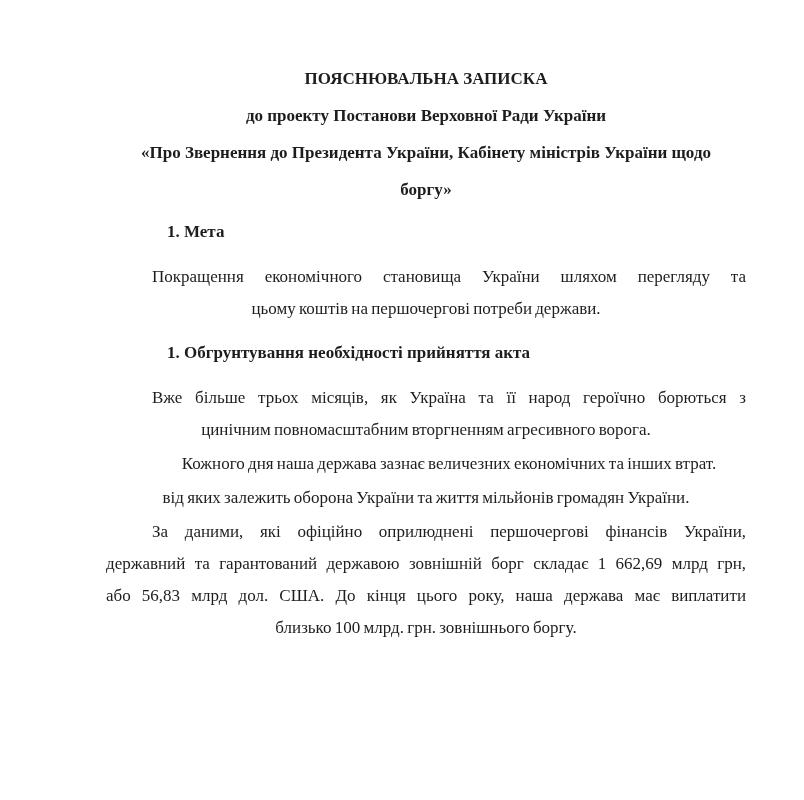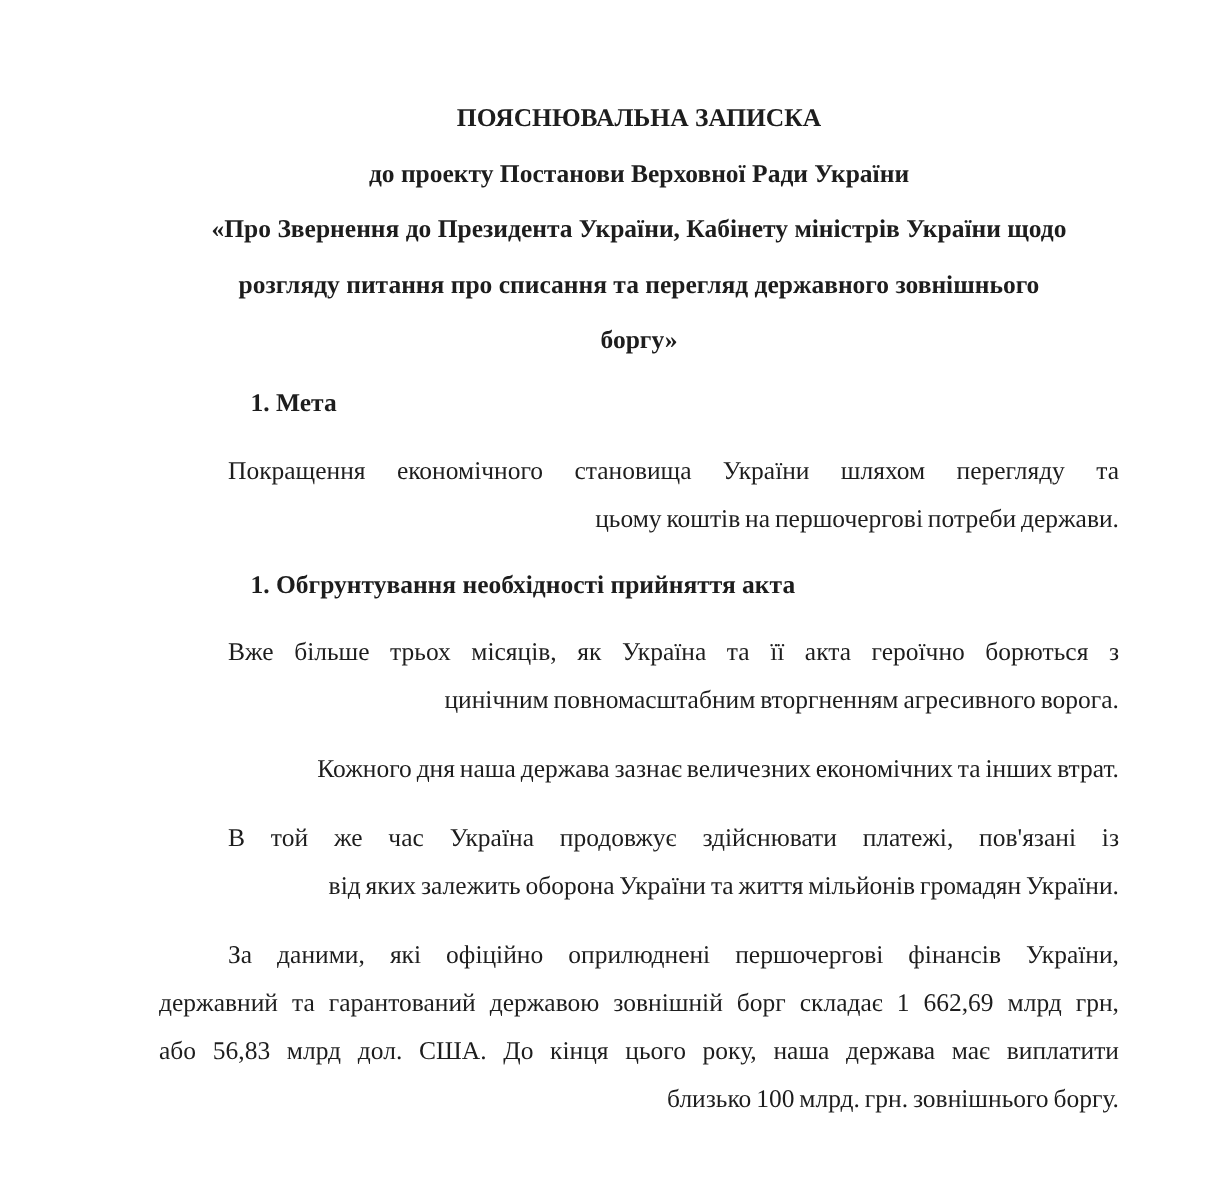--- a/index.html
+++ b/index.html
@@ -44,72 +44,70 @@
   .sec-heading.first {
     margin-top: 8px;
     margin-bottom: 13px;
   }
   .sec-heading.second {
     margin-top: 12px;
     margin-bottom: 13px;
   }
   
   .para { margin: 0; }
-  .para + .para { margin-top: 14px; }
+  .para + .para { margin-top: 2px; }
   .line {
     height: 32px;
     line-height: 32px;
     overflow: hidden;
-    text-align: right;
+    text-align: center;
     word-spacing: -1px;
   }
   .line.j { text-align: justify; }
   .line.j::after {
     content: "";
     display: inline-block;
     width: 100%;
     height: 0;
   }
   .line.ind { text-indent: 46px; }
 </style>
 </head>
 <body>
 
 <div class="page">
 
   <header class="doc-title">
     <div class="t-line">ПОЯСНЮВАЛЬНА ЗАПИСКА</div>
     <div class="t-line">до проекту Постанови Верховної Ради України</div>
     <div class="t-line">«Про Звернення до Президента України, Кабінету міністрів України щодо</div>
-    <div class="t-line">розгляду питання про списання та перегляд державного зовнішнього</div>
     <div class="t-line">боргу»</div>
   </header>
 
   <section>
     <h2 class="sec-heading first">1. Мета</h2>
     <div class="para">
       <div class="line ind j">Покращення економічного становища України шляхом перегляду та</div>
       <div class="line">цьому коштів на першочергові потреби держави.</div>
     </div>
   </section>
 
   <section>
     <h2 class="sec-heading second">1. Обгрунтування необхідності прийняття акта</h2>
 
     <div class="para">
-      <div class="line ind j">Вже більше трьох місяців, як Україна та її акта героїчно борються з</div>
+      <div class="line ind j">Вже більше трьох місяців, як Україна та її народ героїчно борються з</div>
       <div class="line">цинічним повномасштабним вторгненням агресивного ворога.</div>
     </div>
 
     <div class="para">
       <div class="line ind">Кожного дня наша держава зазнає величезних економічних та інших втрат.</div>
     </div>
 
     <div class="para">
-      <div class="line ind j">В той же час Україна продовжує здійснювати платежі, пов'язані із</div>
       <div class="line">від яких залежить оборона України та життя мільйонів громадян України.</div>
     </div>
 
     <div class="para">
       <div class="line ind j">За даними, які офіційно оприлюднені першочергові фінансів України,</div>
       <div class="line j">державний та гарантований державою зовнішній борг складає 1 662,69 млрд грн,</div>
       <div class="line j">або 56,83 млрд дол. США. До кінця цього року, наша держава має виплатити</div>
       <div class="line">близько 100 млрд. грн. зовнішнього боргу.</div>
     </div>
   </section>

